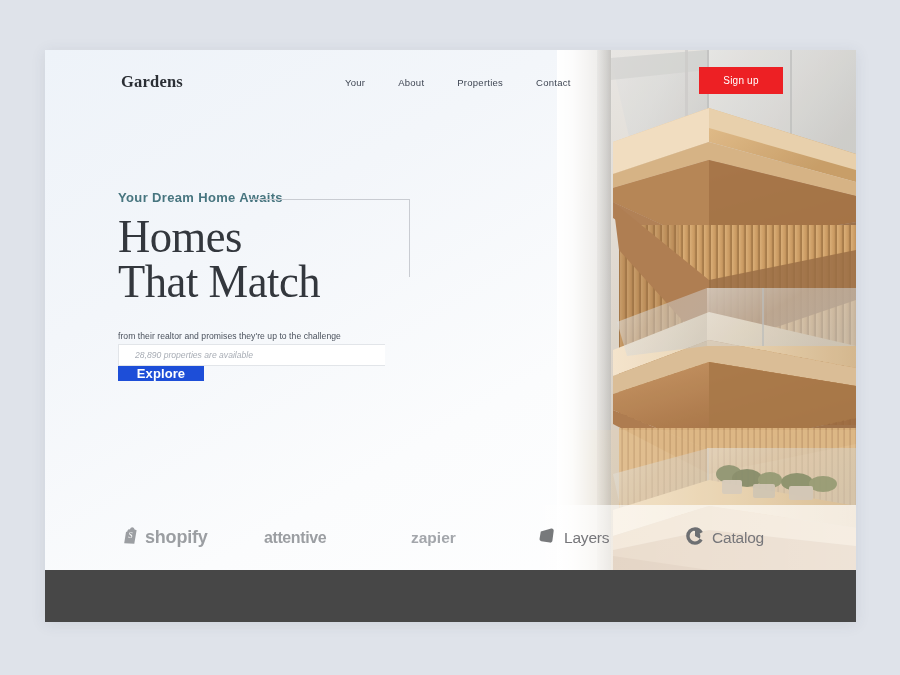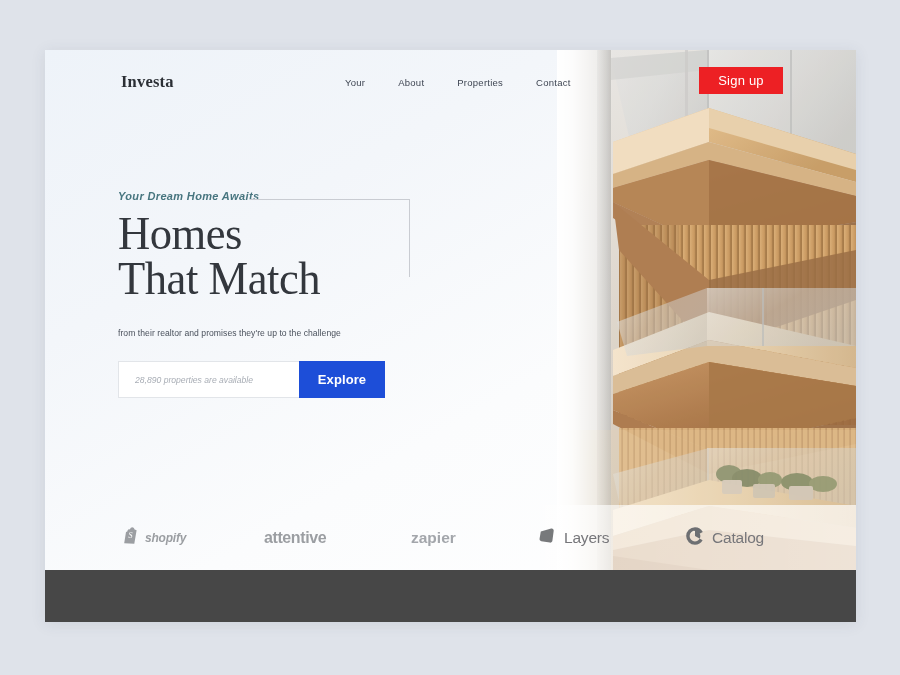--- a/index.html
+++ b/index.html
@@ -113,45 +113,44 @@
   }
   .signup-btn {
     position: absolute;
     left: 654px;
     top: 17px;
     width: 84px;
     height: 27px;
     background: #ed2024;
     color: #ffffff;
     border: none;
-    font-size: 13px;
+    font-size: 10px;
     font-family: "Liberation Sans", sans-serif;
     letter-spacing: 0.2px;
     cursor: pointer;
     z-index: 25;
     display: flex;
     align-items: center;
     justify-content: center;
   }
 
   
   .hero {
     position: absolute;
     left: 73px;
     top: 140px;
     width: 420px;
     z-index: 10;
   }
   .eyebrow {
-    font-size: 11px;
+    font-size: 13px;
     color: #47757f;
     letter-spacing: 0.35px;
     font-weight: 700;
     margin-bottom: 0;
-    font-style: italic;
   }
   .bracket {
     position: absolute;
     left: 132px;
     top: 9px;
     width: 160px;
     height: 78px;
     border-top: 1px solid #c9ccd2;
     border-right: 1px solid #c9ccd2;
     pointer-events: none;
@@ -172,24 +171,24 @@
     margin-top: 10px;
     font-size: 8.6px;
     line-height: 1.75;
     color: #4a515c;
     max-width: 282px;
     letter-spacing: 0.05px;
   }
 
   
   .search-row {
-    margin-top: 20px;
     display: flex;
     width: 267px;
     height: 37px;
+    flex-direction: column;
   }
   .search-input {
     flex: 1;
     border: 1px solid #e2e5e9;
     border-right: none;
     background: #ffffff;
     padding: 0 16px;
     font-family: "Liberation Sans", sans-serif;
     font-size: 8.6px;
     font-style: italic;
@@ -230,21 +229,21 @@
     align-items: center;
     gap: 7px;
     color: #9a9ea3;
   }
   .logo-item .lbl {
     font-size: 14.5px;
     font-weight: 700;
     letter-spacing: -0.2px;
   }
   #logo-shopify { left: 78px; }
-  #logo-shopify .lbl { font-style: italic; font-size: 12px; color: #9b9ea2; }
+  #logo-shopify .lbl { font-size: 18px; color: #9b9ea2; }
   #logo-attentive { left: 219px; }
   #logo-attentive .lbl { font-size: 16px; color: #9b9ea2; letter-spacing: -0.4px; }
   #logo-zapier { left: 366px; }
   #logo-zapier .lbl { font-size: 15.5px; font-weight: 700; color: #a3a6ab; letter-spacing: 0px; }
   #logo-layers { left: 492px; }
   #logo-layers .lbl { font-size: 15.5px; font-weight: 400; color: #76767a; letter-spacing: -0.2px; }
   #logo-catalog { left: 640px; }
   #logo-catalog .lbl { font-size: 15.5px; font-weight: 400; color: #76767a; letter-spacing: -0.2px; }
 
   .ic { display: inline-block; flex: none; }
@@ -393,21 +392,21 @@
           <polygon points="56,506 152,520 56,520" fill="#9a6a3e" opacity="0.7"></polygon>
 
           <rect x="0" y="0" width="299" height="520" fill="#e9c79a" opacity="0.10"></rect>
           <rect x="0" y="380" width="299" height="140" fill="#f0d6b4" opacity="0.18"></rect>
         </svg>
       </div>
       <div class="photo-mask-left"></div>
     </div>
 
     <div class="navbar">
-      <div class="brand">Investa</div>
+      <div class="brand">Gardens</div>
       <nav class="nav-links">
         <a href="#">Your</a>
         <a href="#">About</a>
         <a href="#">Properties</a>
         <a href="#">Contact</a>
       </nav>
     </div>
     <button class="signup-btn">Sign up</button>
 
     <div class="hero">

